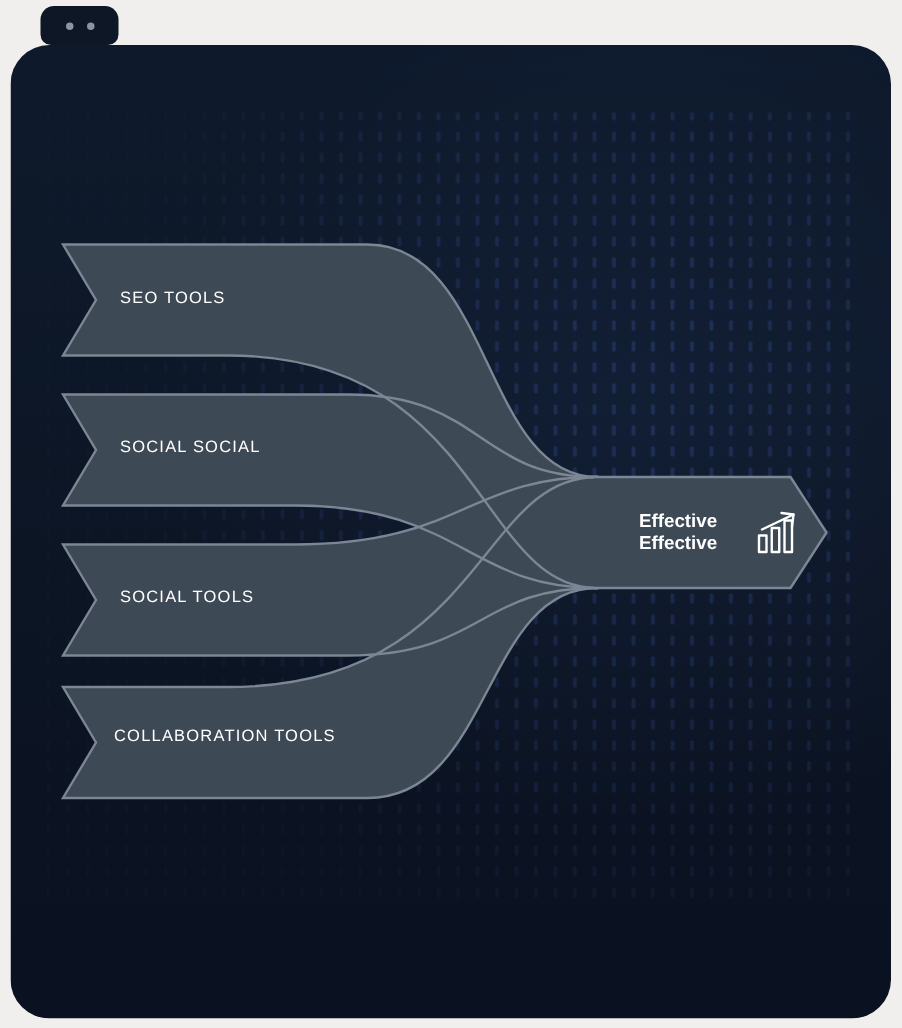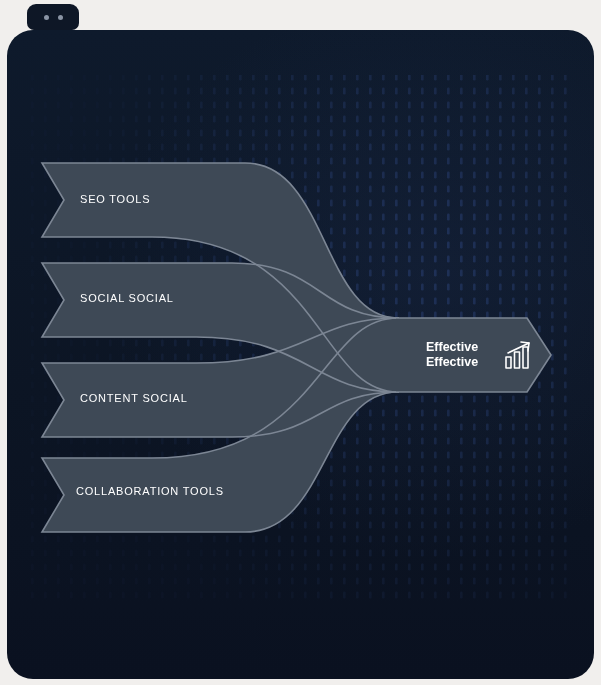--- a/index.html
+++ b/index.html
@@ -138,21 +138,21 @@
     <path class="bandline" d="M42 263 L232 263 C322 263 318 318 398 318 L398 392 C312 392 308 337 196 337 L42 337 L64 300 Z"></path>
     <path class="bandline" d="M42 363 L196 363 C308 363 312 318 398 318 L398 392 C318 392 322 437 232 437 L42 437 L64 400 Z"></path>
     <path class="bandline" d="M42 458 L152 458 C322 458 318 318 398 318 L398 392 C322 392 328 532 245 532 L42 532 L64 495 Z"></path>
   </g>
 
   <path class="arrowshape" d="M396 318 L527 318 L551 355 L527 392 L396 392"></path>
 </svg>
 
 <div class="band-label bl1">SEO TOOLS</div>
 <div class="band-label bl2">SOCIAL SOCIAL</div>
-<div class="band-label bl3">CONTENT SOCIAL</div>
+<div class="band-label bl3">SOCIAL TOOLS</div>
 <div class="band-label bl4">COLLABORATION TOOLS</div>
 
 <div class="result">
   <div class="result-text">
     <div>Effective</div>
     <div>Effective</div>
   </div>
   <svg class="result-icon" viewBox="0 0 30 30" aria-hidden="true">
     <rect x="2" y="17" width="5" height="11"></rect>
     <rect x="10.5" y="12" width="5" height="16"></rect>

